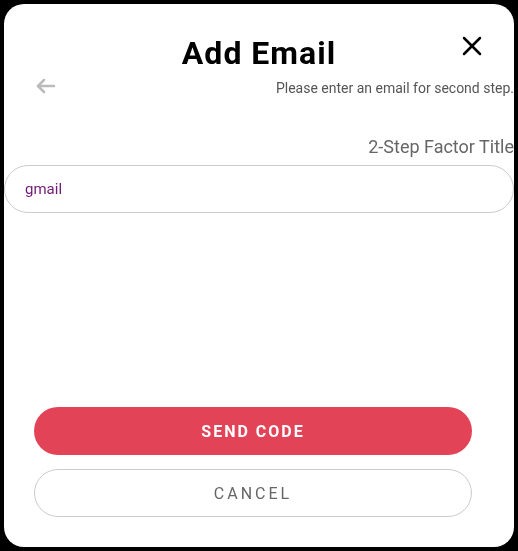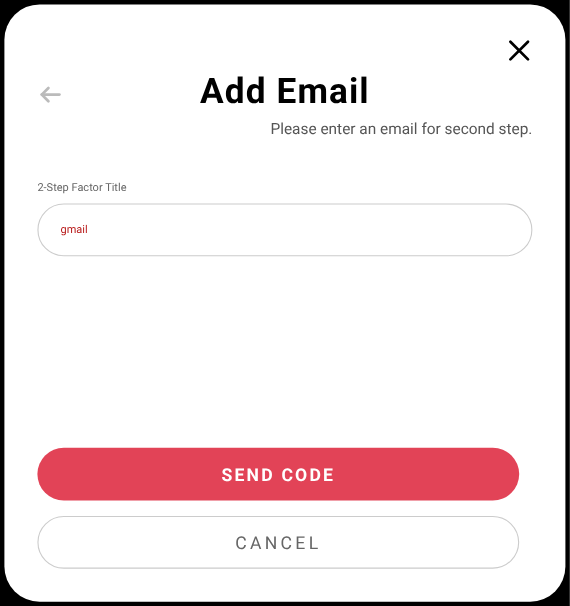--- a/index.html
+++ b/index.html
@@ -13,23 +13,22 @@
       height: 551px;
       background: #000;
       display: flex;
       align-items: center;
       justify-content: center;
     }
     .modal {
       width: 510px;
       height: 543px;
       background: #fff;
-      border-radius: 32px;
+      border-radius: 20px;
       position: relative;
-      padding: 30px;
     }
     .back-arrow {
       position: absolute;
       top: 70px;
       left: 30px;
       cursor: pointer;
       color: #bbb;
     }
     .close-icon {
       position: absolute;
@@ -52,36 +51,37 @@
       color: #555;
       margin-top: 8px;
     }
     .form-group {
       margin-top: 40px;
     }
     .form-group.second {
       margin-top: 30px;
     }
     .label {
-      font-size: 10px;
+      font-size: 18px;
       color: #666;
       margin-bottom: 8px;
       display: block;
+      text-align: right;
     }
     .input-wrapper {
       position: relative;
     }
     .input {
       width: 100%;
       height: 48px;
       border: 1px solid #ccc;
       border-radius: 24px;
       padding: 0 20px;
-      font-size: 10px;
-      color: #b91c1c;
+      font-size: 15px;
+      color: #701a75;
       outline: none;
       background: #fff;
     }
     .input.valid {
       border: 1px solid #3bb54a;
     }
     .check-icon {
       position: absolute;
       right: 16px;
       top: 50%;

